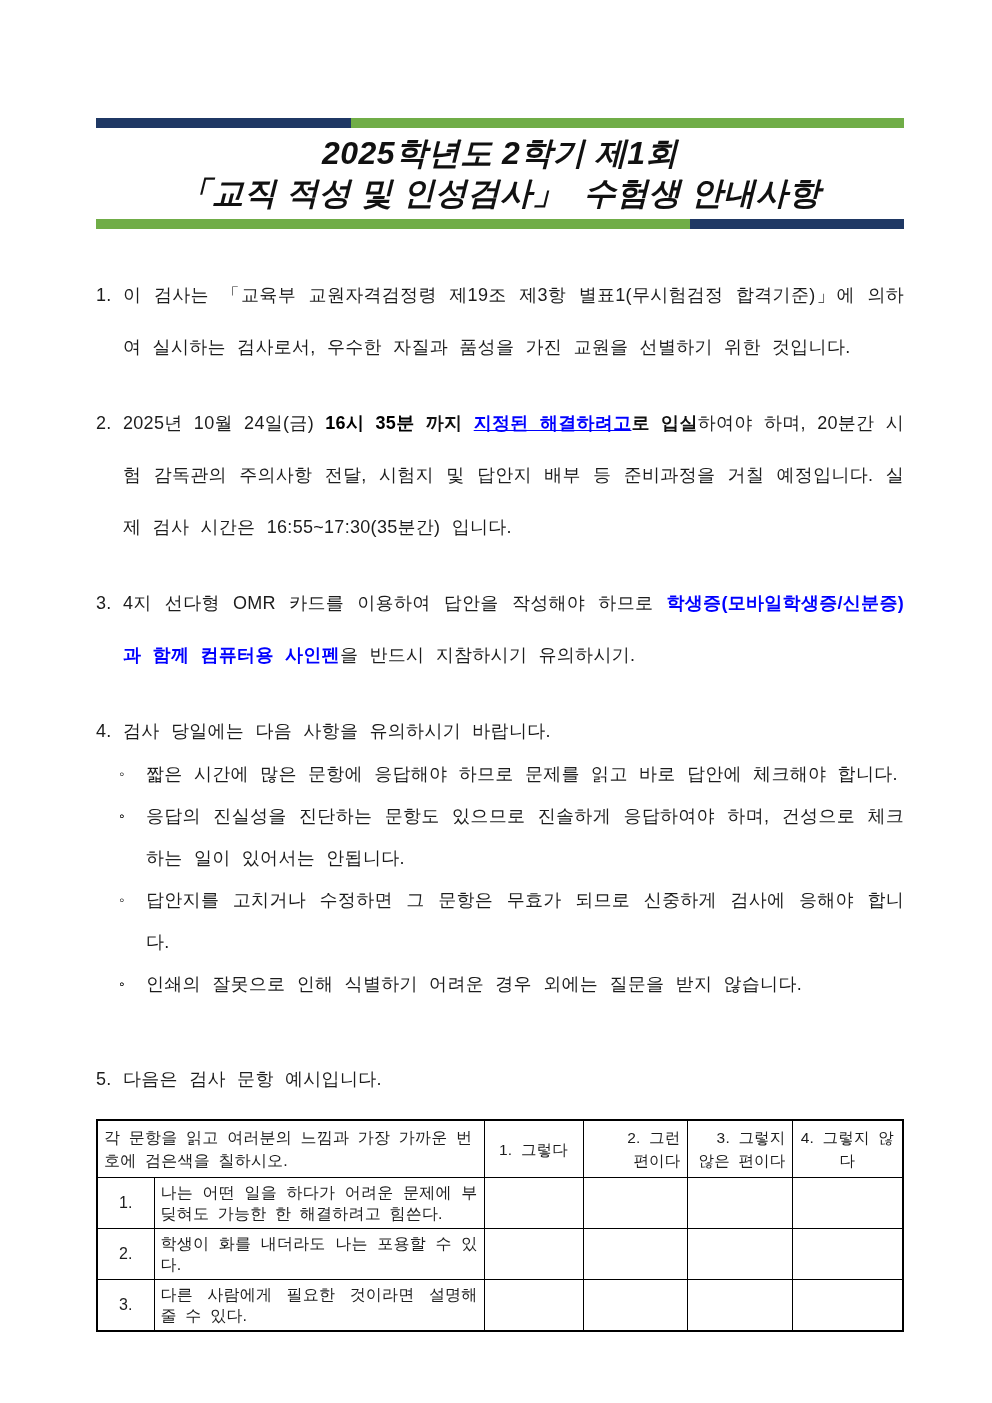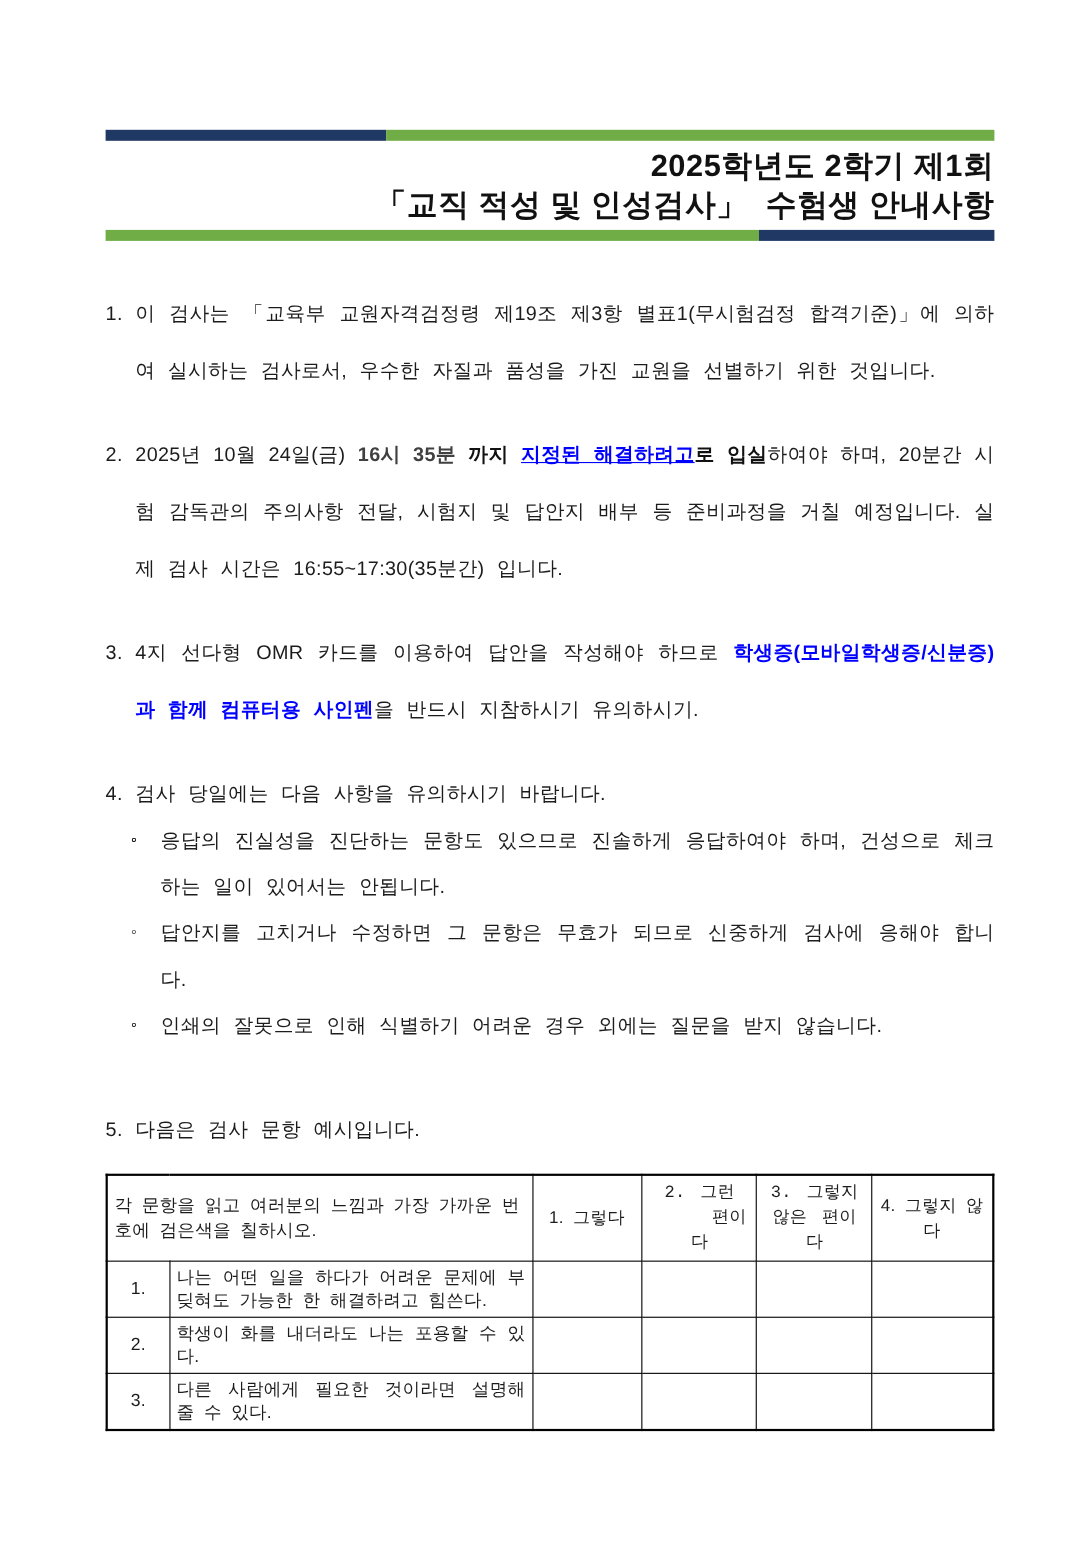--- a/index.html
+++ b/index.html
@@ -20,47 +20,48 @@
   
   .bar { display: flex; height: 10px; width: 100%; }
   .bar .seg-navy { background: #1F3864; }
   .bar .seg-green { background: #70AD47; }
   .bar.top .seg-navy { width: 31.5%; }
   .bar.top .seg-green { width: 68.5%; }
   .bar.bottom .seg-green { width: 73.5%; }
   .bar.bottom .seg-navy { width: 26.5%; }
   .doc-title {
     margin: 5px 0 6px 0;
-    text-align: right;
+    text-align: center;
     font-weight: bold;
-    font-size: 28px;
+    font-size: 32px;
     line-height: 1.25;
     letter-spacing: 0.5px;
     color: #111;
     white-space: pre-wrap;
+    font-style: italic;
   }
   
   .doc-body {
     margin-top: 40px;
     font-size: 18px;
     letter-spacing: 0.3px;
     word-spacing: 6px;
   }
   .item {
     position: relative;
     padding-left: 27px;
     line-height: 52px;
     margin: 0 0 24px 0;
     text-align: justify;
   }
   .item .num {
     position: absolute;
     left: 0; top: 0;
   }
-  .red-bold { color: #404040; font-weight: bold; }
+  .red-bold { color: #000000; font-weight: bold; }
   .blue-bold { color: #0000FF; font-weight: bold; }
   .blue-bold-u { color: #0000FF; font-weight: bold; text-decoration: underline; }
   .bold { font-weight: bold; color: #111; margin-top: 20px; }
   .bullets { margin: -14px 0 24px 0; }
   .bullet-item {
     position: relative;
     padding-left: 50px;
     line-height: 42px;
     text-align: justify;
   }
@@ -86,21 +87,21 @@
     vertical-align: middle;
     font-weight: normal;
   }
   th.instr {
     text-align: left;
     line-height: 23px;
     padding-left: 10px;
     height: 48px;
   }
   th.opt { text-align: center; line-height: 23px; font-size: 15.5px; }
-  th.opt.pre { text-align: center; white-space: pre-wrap; padding-left: 8px; font-family: Liberation Mono, monospace; }
+  th.opt.pre { text-align: right; white-space: pre-wrap; padding-left: 8px; }
   td.no { text-align: center; line-height: 22px; }
   td.q {
     text-align: justify;
     line-height: 21px;
     padding-left: 8px;
     padding-right: 8px;
     height: 42px;
   }
 </style>
 </head>
@@ -137,20 +138,21 @@
     </p>
 
     <p class="item" style="margin-bottom:10px;">
       <span class="num">4.</span>
       <span>검사 당일에는 다음 사항을 유의하시기 바랍니다.</span>
     </p>
 
     <div class="bullets">
       <div class="bullet-item">
         <span class="mark">◦</span>
+        <span>짧은 시간에 많은 문항에 응답해야 하므로 문제를 읽고 바로 답안에 체크해야 합니다.</span>
       </div>
       <div class="bullet-item">
         <span class="mark">◦</span>
       </div>
       <div class="bullet-item">
         <span class="mark">◦</span>
         <span>응답의 진실성을 진단하는 문항도 있으므로 진솔하게 응답하여야 하며, 건성으로 체크하는 일이 있어서는 안됩니다.</span>
       </div>
       <div class="bullet-item">
         <span class="mark">◦</span>

